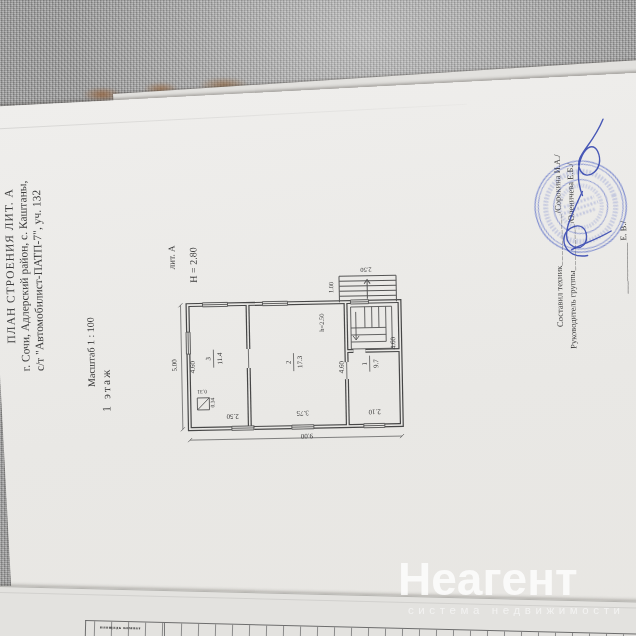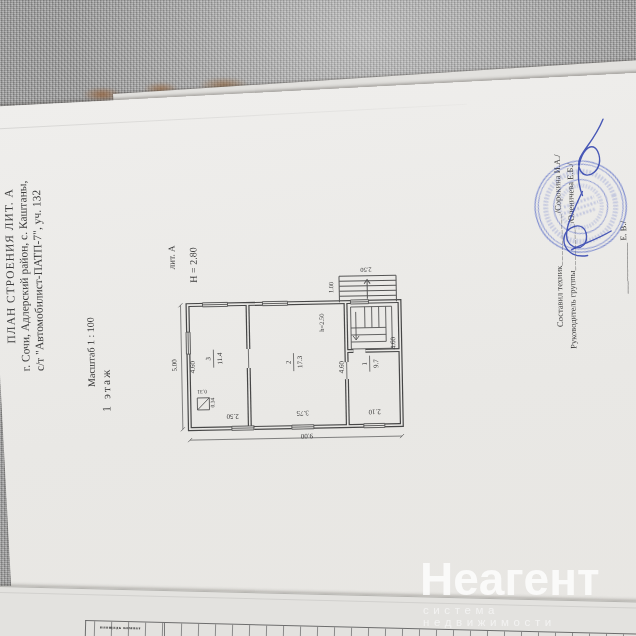--- a/index.html
+++ b/index.html
@@ -51,28 +51,28 @@
     background-position:0 0, 79px 0;
   }
   .cell-text{
     position:absolute;left:14px;top:3px;color:#2e2e2e;
     font-size:9px;transform:scale(0.5);transform-origin:0 0;
     filter:blur(0.4px);letter-spacing:1px;white-space:nowrap;
     font-family:"Liberation Serif", serif;font-weight:bold;
   }
   .stamp{position:absolute;left:533px;top:162px;z-index:6;transform:rotate(-18deg);filter:blur(0.35px);opacity:0.62;}
   .sigstrokes{position:absolute;left:515px;top:105px;z-index:7;opacity:0.85;}
-  .watermark{position:absolute;left:420px;top:556px;z-index:9;line-height:1;}
+  .watermark{position:absolute;left:398px;top:556px;z-index:9;line-height:1;}
   .wm-brand{
     font-family:"Liberation Sans", sans-serif;font-weight:bold;font-size:46px;
     color:rgba(253,253,253,0.85);letter-spacing:0px;
   }
   .wm-tag{
     font-family:"Liberation Sans", sans-serif;font-size:11.5px;letter-spacing:4.6px;
-    color:rgba(250,250,250,0.70);margin-top:3px;margin-left:3px;
+    color:rgba(250,250,250,0.70);margin-top:3px;margin-left:10px;
   }
   svg text{font-family:"Liberation Serif", serif;fill:#3a3a3a;}
 </style>
 </head>
 <body>
 
 <div class="stain" style="left:82px;top:87px;width:40px;height:15px;background:radial-gradient(ellipse,rgba(146,96,58,0.85),rgba(146,96,58,0) 70%);"></div>
 <div class="stain" style="left:143px;top:82px;width:36px;height:14px;background:radial-gradient(ellipse,rgba(150,104,66,0.8),rgba(150,104,66,0) 70%);"></div>
 <div class="stain" style="left:198px;top:77px;width:52px;height:16px;background:radial-gradient(ellipse,rgba(142,100,62,0.75),rgba(142,100,62,0) 70%);"></div>
 

